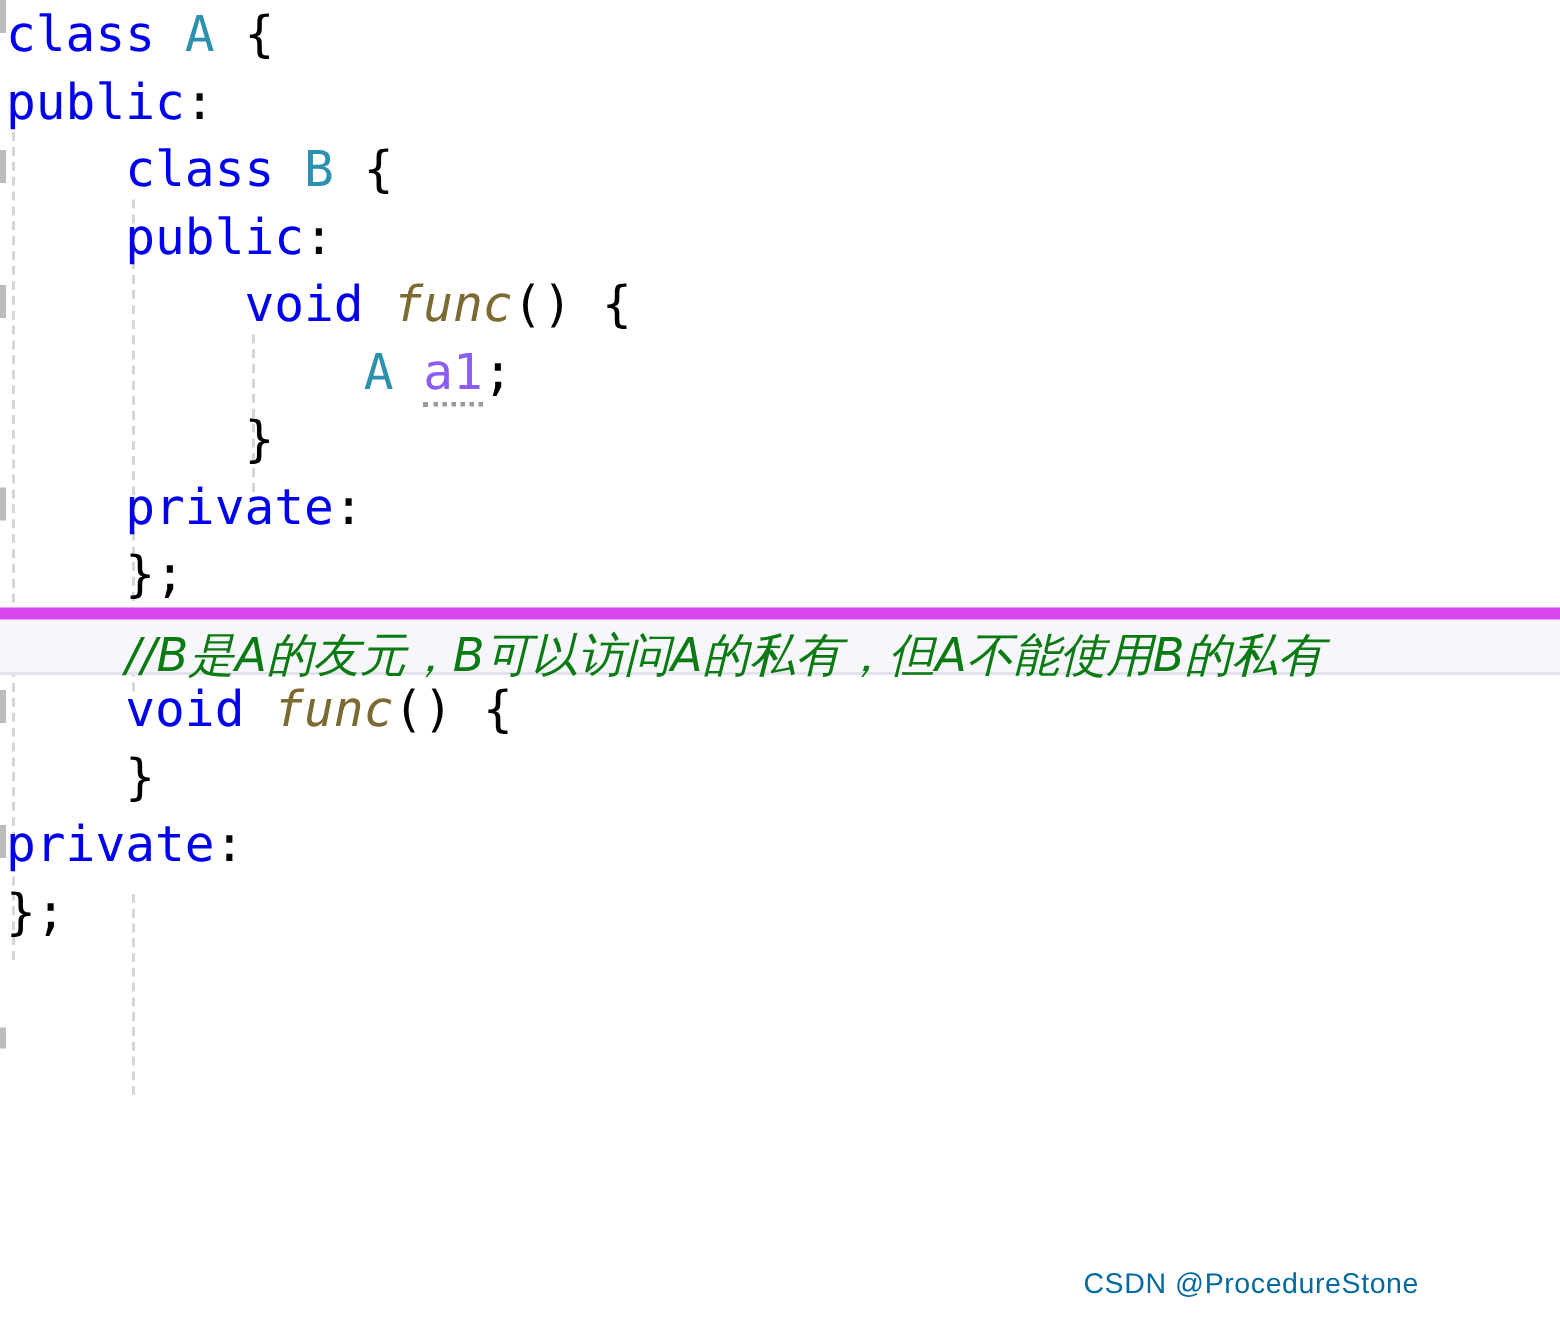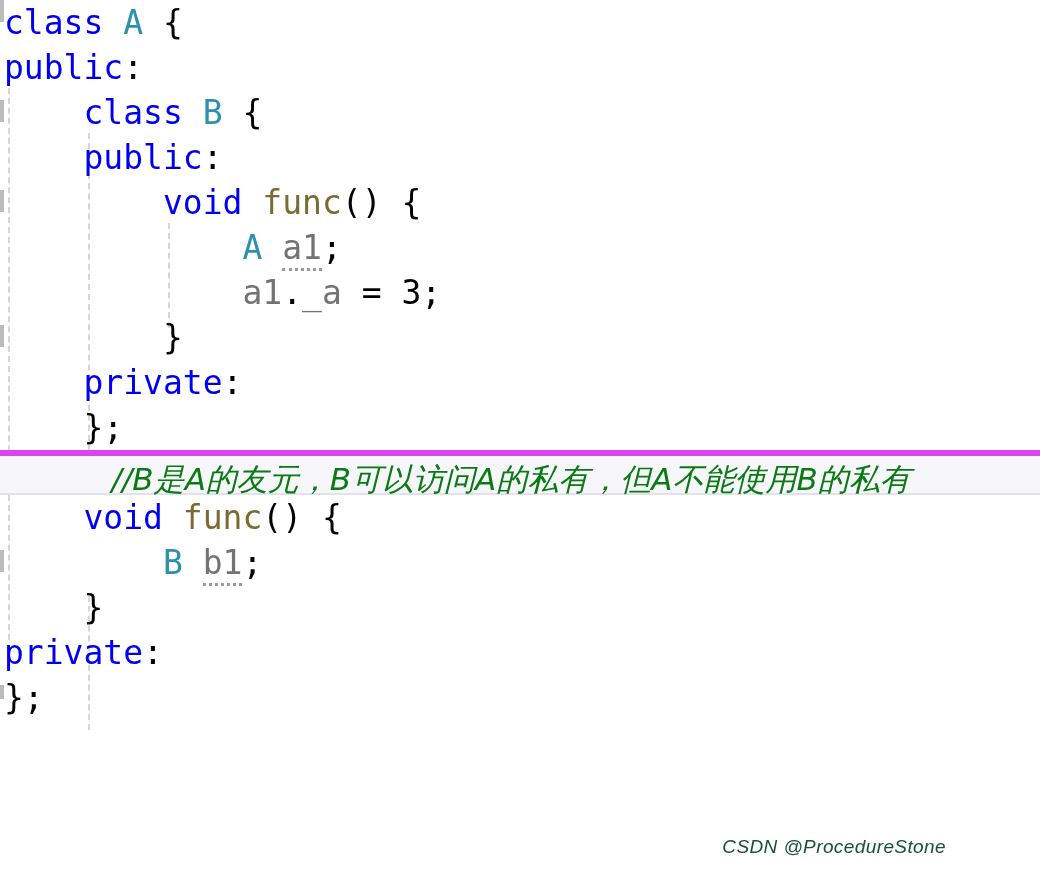--- a/index.html
+++ b/index.html
@@ -59,31 +59,30 @@
 
   .line-content {
     position: relative;
     display: inline-block;
     padding-left: 4px;
   }
 
   
   .line.current {
     background: #f7f7fb;
-    border-top: 6px solid #d946ef;
+    border-top: 8px solid #d946ef;
     border-bottom: 2px solid #e2e2ee;
     height: 45px;
     box-sizing: border-box;
-    padding-left: 28px;
   }
 
   .kw       { color: #0000f0; }
   .type     { color: #2b91af; }
-  .fn       { color: #7d6a32; }
-  .var      { color: #737373; }
+  .fn       { color: #7d6a32; font-style: italic; }
+  .var      { color: #8b5cf6; }
   .num      { color: #000000; }
   .punc     { color: #000000; }
   .comment  { color: #0a7a12; font-family: "DejaVu Sans", "Liberation Sans", sans-serif; font-size: 31px; font-style: italic; }
 
   
   .unused {
     border-bottom: 3px dotted #9a9a9a;
     padding-bottom: 1px;
   }
 
@@ -101,27 +100,26 @@
     background-image:
       radial-gradient(circle at 2.5px 4.6px, #e51400 1.6px, transparent 1.9px),
       radial-gradient(circle at 7.5px 0.4px, #e51400 1.6px, transparent 1.9px);
     background-size: 10px 5px;
     background-repeat: repeat-x;
   }
 
   #watermark {
     position: absolute;
     right: 14px;
-    bottom: 20px;
+    bottom: 10px;
     font-family: "Liberation Sans", sans-serif;
     font-size: 19px;
-    color: #14532d;
+    color: #0369a1;
     letter-spacing: 0.4px;
     z-index: 4;
-    font-style: italic;
   }
 </style>
 </head>
 <body>
 
 <div id="editor">
 
   <div id="indent-guides">
       <div class="indent-guide" style="left: 8px; top: 88px; height: 552px;"></div>
       <div class="indent-guide" style="left: 88px; top: 133px; height: 328px;"></div>
@@ -139,26 +137,24 @@
       <div class="gutter-mark" style="top: 685px; height: 14px;"></div>
     </div>
 
   <div class="code-layer" id="code-layer">
       <div class="line"><span class="line-content"><span class="kw">class</span><span class="punc"> </span><span class="type">A</span><span class="punc"> </span><span class="punc">{</span></span></div>
       <div class="line"><span class="line-content"><span class="kw">public</span><span class="punc">:</span></span></div>
       <div class="line"><span class="line-content"><span>    </span><span class="kw">class</span><span class="punc"> </span><span class="type">B</span><span class="punc"> </span><span class="punc">{</span></span></div>
       <div class="line"><span class="line-content"><span>    </span><span class="kw">public</span><span class="punc">:</span></span></div>
       <div class="line"><span class="line-content"><span>        </span><span class="kw">void</span><span class="punc"> </span><span class="fn">func</span><span class="punc">() {</span></span></div>
       <div class="line"><span class="line-content"><span>            </span><span class="type">A</span><span class="punc"> </span><span class="var unused">a1</span><span class="punc">;</span></span></div>
-      <div class="line"><span class="line-content"><span>            </span><span class="var">a1</span><span class="punc">.</span><span class="var">_a</span><span class="punc"> = </span><span class="num">3</span><span class="punc">;</span></span></div>
       <div class="line"><span class="line-content"><span>        </span><span class="punc">}</span></span></div>
       <div class="line"><span class="line-content"><span>    </span><span class="kw">private</span><span class="punc">:</span></span></div>
       <div class="line"><span class="line-content"><span>    </span><span class="punc">};</span></span></div>
       <div class="line current"><span class="line-content"><span>    </span><span class="comment">//B是A的友元，B可以访问A的私有，但A不能使用B的私有</span></span></div>
       <div class="line"><span class="line-content"><span>    </span><span class="kw">void</span><span class="punc"> </span><span class="fn">func</span><span class="punc">() {</span></span></div>
-      <div class="line"><span class="line-content"><span>        </span><span class="type">B</span><span class="punc"> </span><span class="var unused">b1</span><span class="punc">;</span></span></div>
       <div class="line"><span class="line-content"><span>    </span><span class="punc">}</span></span></div>
       <div class="line"><span class="line-content"><span class="kw">private</span><span class="punc">:</span></span></div>
       <div class="line"><span class="line-content"><span class="punc">};</span></span></div>
     </div>
 
   <div id="watermark">CSDN @ProcedureStone</div>
 </div>
 
 </body></html>

